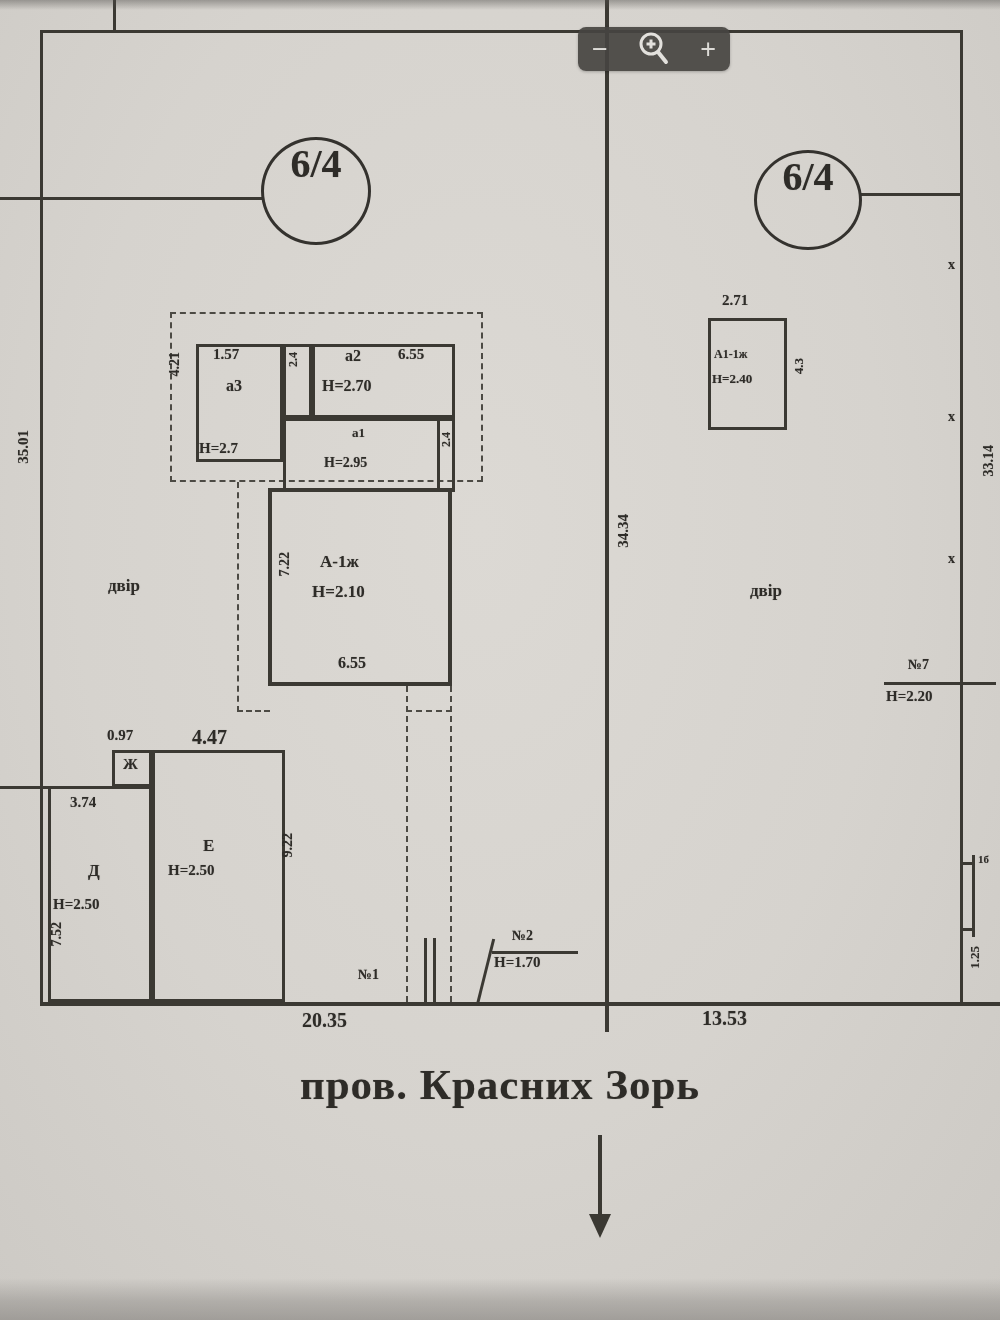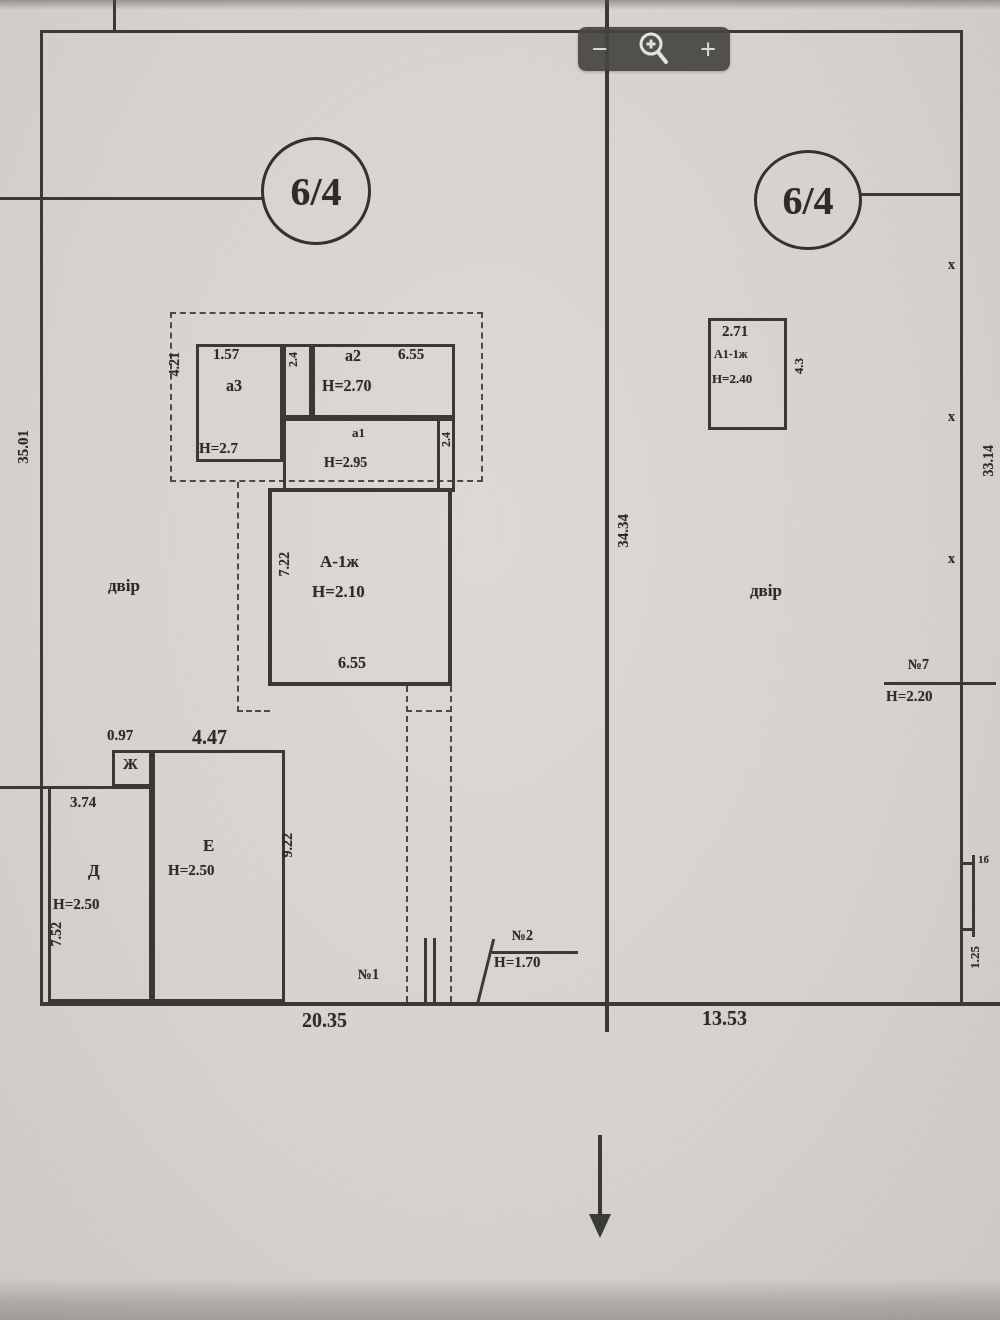--- a/index.html
+++ b/index.html
@@ -9,21 +9,21 @@
   .plan{position:absolute;inset:0;filter:blur(0.45px);}
   .ln{position:absolute;background:#3b3933;}
   .rect{position:absolute;border:3px solid #3b3933;box-sizing:border-box;background:transparent;}
   .thick{border-width:4px;}
   .dashedrect{position:absolute;border:2px dashed #4c4a44;box-sizing:border-box;}
   .dashv{position:absolute;border-left:2px dashed #4c4a44;width:0;}
   .dashh{position:absolute;border-top:2px dashed #4c4a44;height:0;}
   .lbl{position:absolute;font-weight:700;color:#2e2c28;white-space:nowrap;line-height:1.05;
        text-shadow:0 0 1px rgba(46,44,40,0.35);}
   .vtext{writing-mode:vertical-rl;transform:rotate(180deg);}
-  .circle{position:absolute;border:3px solid #34322e;border-radius:50%;display:flex;align-items:center;
+  .circle{position:absolute;border:3px solid #34322e;border-radius:50%;display:flex;
           justify-content:center;font-weight:700;font-size:40px;color:#2e2c28;
           text-shadow:0 0 1px rgba(46,44,40,0.35);box-sizing:border-box;}
   .arrowhead{position:absolute;width:0;height:0;border-left:11px solid transparent;
              border-right:11px solid transparent;border-top:24px solid #3b3933;}
   .zoombar{position:absolute;left:578px;top:27px;width:152px;height:44px;border-radius:8px;
            background:rgba(70,68,65,0.92);display:flex;align-items:center;justify-content:space-between;
            padding:0 14px;box-sizing:border-box;box-shadow:0 1px 3px rgba(0,0,0,0.25);
            font-family:"Liberation Sans",sans-serif;}
   .zbtn{color:#dddbd7;font-size:27px;font-weight:400;line-height:1;cursor:pointer;}
   .topshade{position:absolute;left:0;top:0;width:100%;height:10px;
@@ -108,41 +108,42 @@
     <div class="lbl" style="left:358px;top:968px;font-size:14px;">№1</div>
     <div class="ln" style="left:424px;top:938px;width:3px;height:64px;"></div>
     <div class="ln" style="left:433px;top:938px;width:3px;height:64px;"></div>
     <div class="ln" style="left:484px;top:938px;width:3px;height:68px;transform:rotate(14deg);"></div>
     <div class="ln" style="left:492px;top:951px;width:86px;height:3px;"></div>
     <div class="lbl" style="left:512px;top:929px;font-size:14px;">№2</div>
     <div class="lbl" style="left:494px;top:955px;font-size:15px;">Н=1.70</div>
     <div class="lbl" style="left:302px;top:1010px;font-size:20px;">20.35</div>
 
     <div class="rect" style="left:708px;top:318px;width:79px;height:112px;"></div>
-    <div class="lbl" style="left:722px;top:293px;font-size:15px;margin-top:31px;">2.71</div>
+    <div class="lbl" style="left:722px;top:293px;font-size:15px;">2.71</div>
     <div class="lbl" style="left:714px;top:348px;font-size:12px;">А1-1ж</div>
     <div class="lbl" style="left:712px;top:372px;font-size:13px;">Н=2.40</div>
     <div class="lbl vtext" style="left:792px;top:358px;font-size:13px;">4.3</div>
     <div class="lbl" style="left:750px;top:582px;font-size:17px;">двір</div>
 
     <div class="lbl" style="left:908px;top:658px;font-size:14px;">№7</div>
     <div class="ln" style="left:884px;top:682px;width:112px;height:3px;"></div>
     <div class="lbl" style="left:886px;top:689px;font-size:15px;">Н=2.20</div>
     <div class="lbl" style="left:702px;top:1008px;font-size:20px;">13.53</div>
 
     <div class="lbl" style="left:948px;top:258px;font-size:14px;">х</div>
     <div class="lbl" style="left:948px;top:410px;font-size:14px;">х</div>
     <div class="lbl" style="left:948px;top:552px;font-size:14px;">х</div>
     <div class="lbl vtext" style="left:982px;top:445px;font-size:14px;">33.14</div>
     <div class="ln" style="left:972px;top:855px;width:3px;height:82px;"></div>
     <div class="ln" style="left:960px;top:862px;width:15px;height:3px;"></div>
     <div class="ln" style="left:960px;top:928px;width:15px;height:3px;"></div>
     <div class="lbl" style="left:978px;top:854px;font-size:11px;">1б</div>
     <div class="lbl vtext" style="left:968px;top:946px;font-size:13px;">1.25</div>
 
+    <div class="lbl" style="left:0;top:1062px;width:1000px;text-align:center;font-size:43px;letter-spacing:1px;position:absolute;">пров. Красних Зорь</div>
   </div>
 
   <div class="zoombar">
     <span class="zbtn">−</span>
     <span style="display:inline-block;line-height:0;">
       <svg width="34" height="36" viewBox="0 0 34 36">
         <circle cx="14" cy="13" r="10" fill="none" stroke="#e3e1dd" stroke-width="3"></circle>
         <line x1="9.5" y1="13" x2="18.5" y2="13" stroke="#e3e1dd" stroke-width="3"></line>
         <line x1="14" y1="8.5" x2="14" y2="17.5" stroke="#e3e1dd" stroke-width="3"></line>
         <line x1="21" y1="21" x2="29" y2="31" stroke="#e3e1dd" stroke-width="4" stroke-linecap="round"></line>

